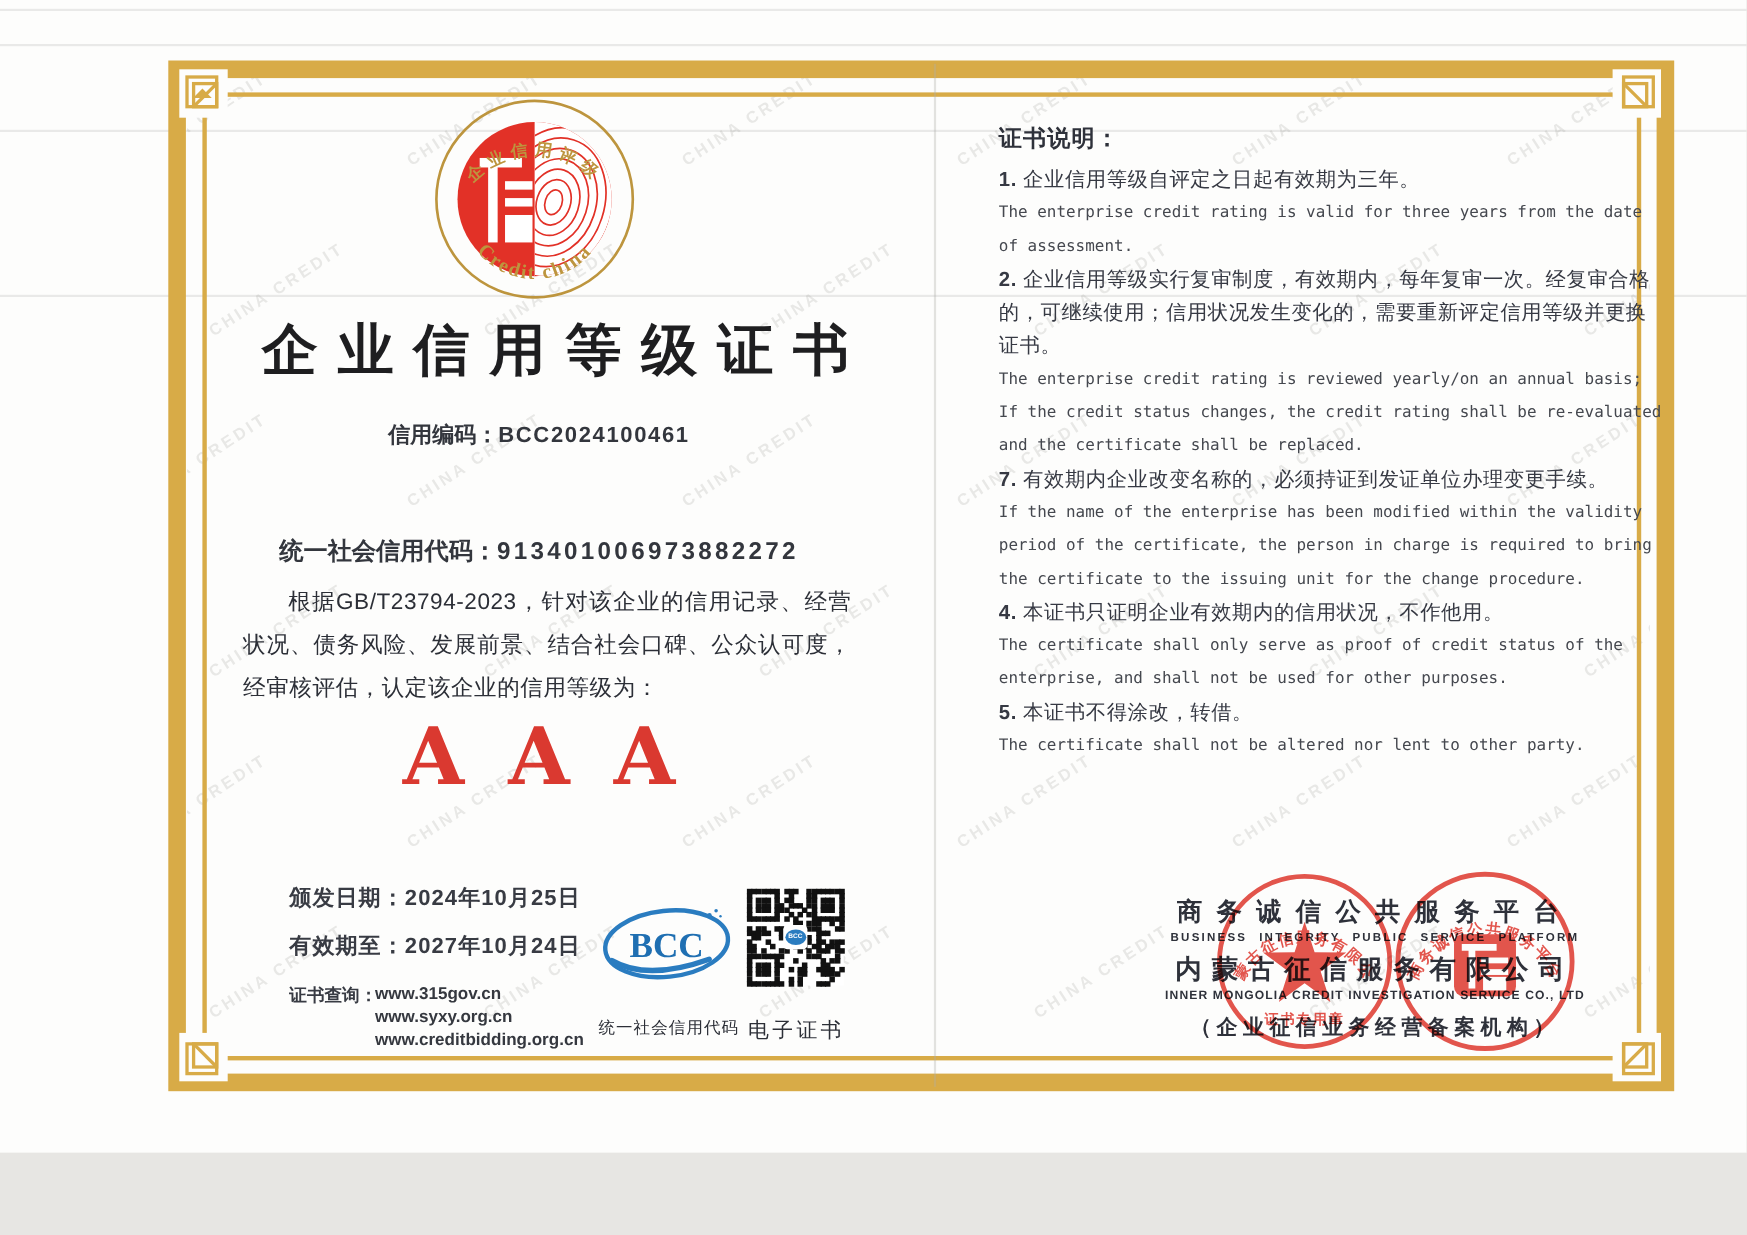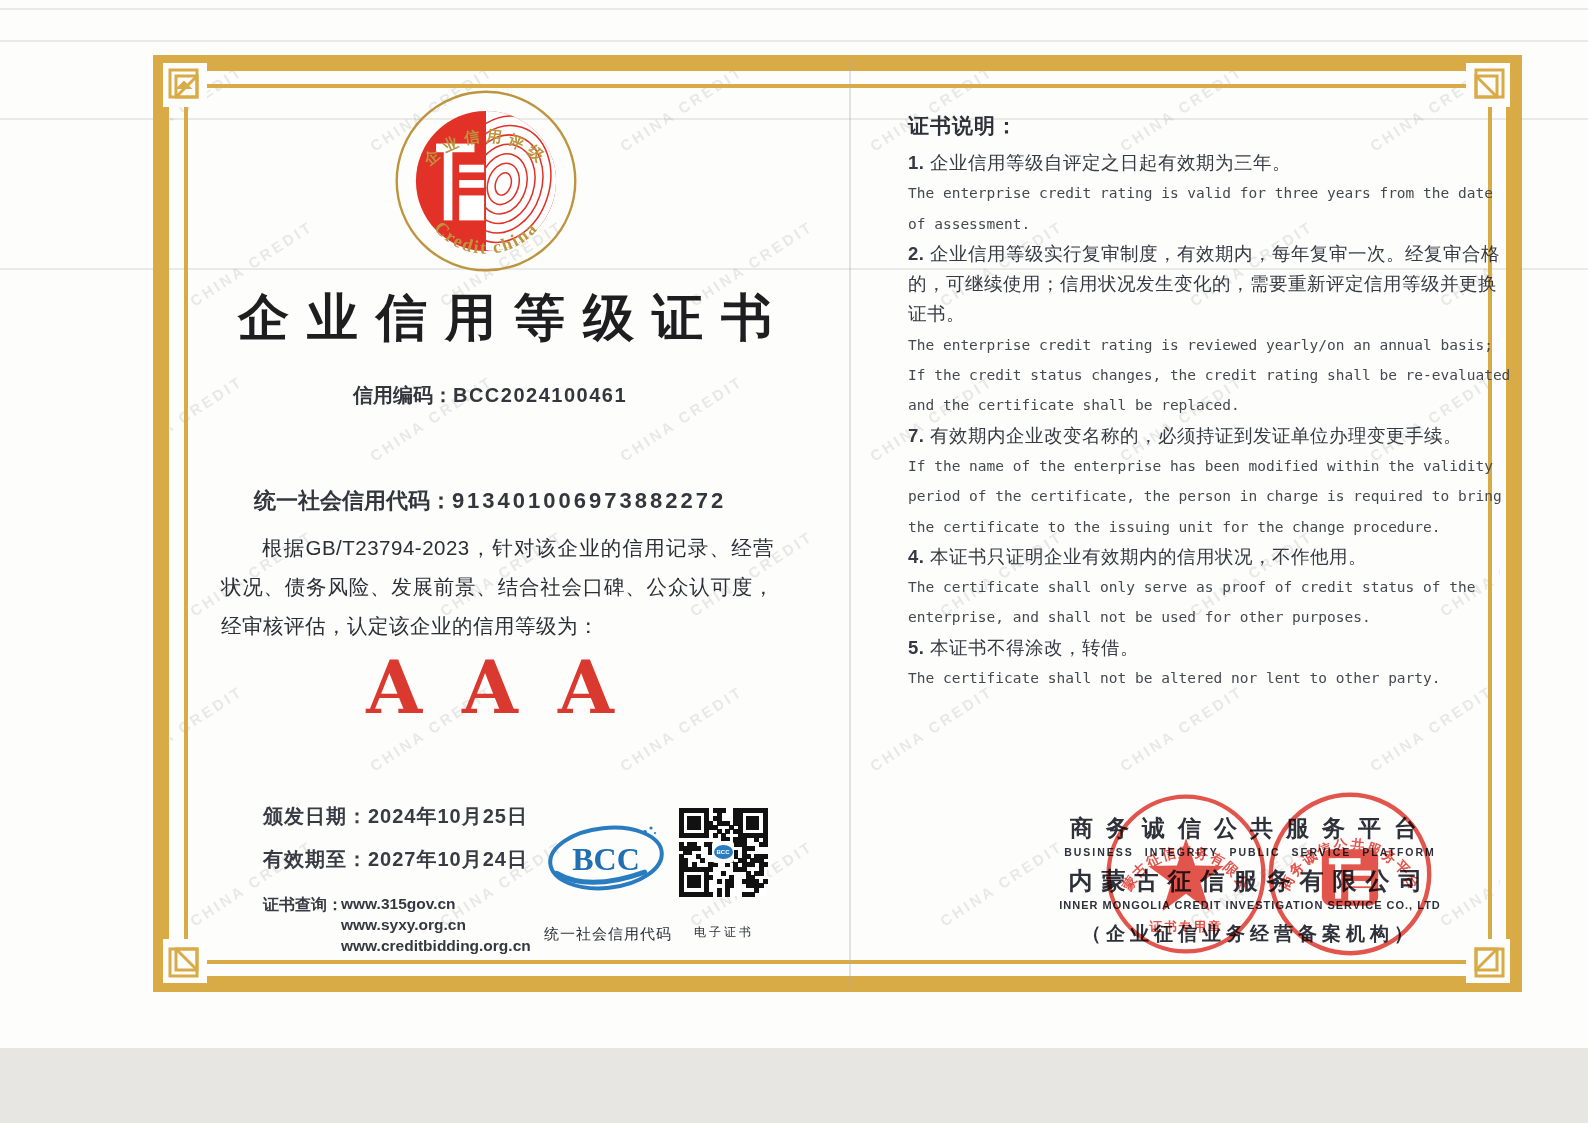--- a/index.html
+++ b/index.html
@@ -48,21 +48,21 @@
   .dates .row{margin-bottom:16px;letter-spacing:1px;}
   .query-label{position:absolute;left:263px;top:895px;font-size:16px;font-weight:bold;color:#383b43;}
   .query-urls{position:absolute;left:341px;top:893px;font-size:15.5px;font-weight:600;line-height:21px;color:#35383f;}
 
   .bcc-logo{position:absolute;left:545px;top:820px;width:122px;height:74px;}
   .bcc-caption{position:absolute;left:538px;top:925px;width:140px;text-align:center;font-size:15px;letter-spacing:1px;color:#2c2f37;}
   .qr{position:absolute;left:679px;top:808px;width:88px;height:88px;background:#fff;}
   .qr .m{position:absolute;background:#111;}
   .qr-badge{position:absolute;left:33px;top:33px;width:22px;height:22px;background:#fff;border-radius:4px;display:flex;align-items:center;justify-content:center;}
   .qr-badge span{display:inline-block;background:var(--bcc-blue);color:#fff;font-size:6px;font-weight:bold;border-radius:50%;padding:4px 3px;line-height:6px;}
-  .qr-caption{position:absolute;left:676px;top:924px;width:96px;text-align:center;font-family:"Liberation Serif",serif;font-size:12px;letter-spacing:3px;color:#2c2f37;}
+  .qr-caption{position:absolute;left:676px;top:924px;width:96px;text-align:center;font-family:"Liberation Serif",serif;font-size:19px;letter-spacing:3px;color:#2c2f37;}
 
   .notes{position:absolute;left:908px;top:112px;width:606px;color:var(--note-text);}
   .notes h3{margin:0 0 8px 0;font-size:21px;letter-spacing:1px;color:#2e313a;}
   .notes p{margin:0;line-height:30.3px;}
   .notes .zh{font-size:18.5px;font-weight:550;letter-spacing:.5px;color:#363943;}
   .notes .en{font-family:"DejaVu Sans Mono","Liberation Mono",monospace;font-size:14.5px;color:#45484f;}
 
   .issuer{position:absolute;left:1054px;top:813px;width:392px;text-align:center;color:#2e313a;z-index:2;}
   .issuer .pzh{font-size:23px;font-weight:bold;letter-spacing:13px;white-space:nowrap;}
   .issuer .pen{font-size:10.5px;font-weight:bold;letter-spacing:2px;word-spacing:6px;margin-top:2px;white-space:nowrap;}

